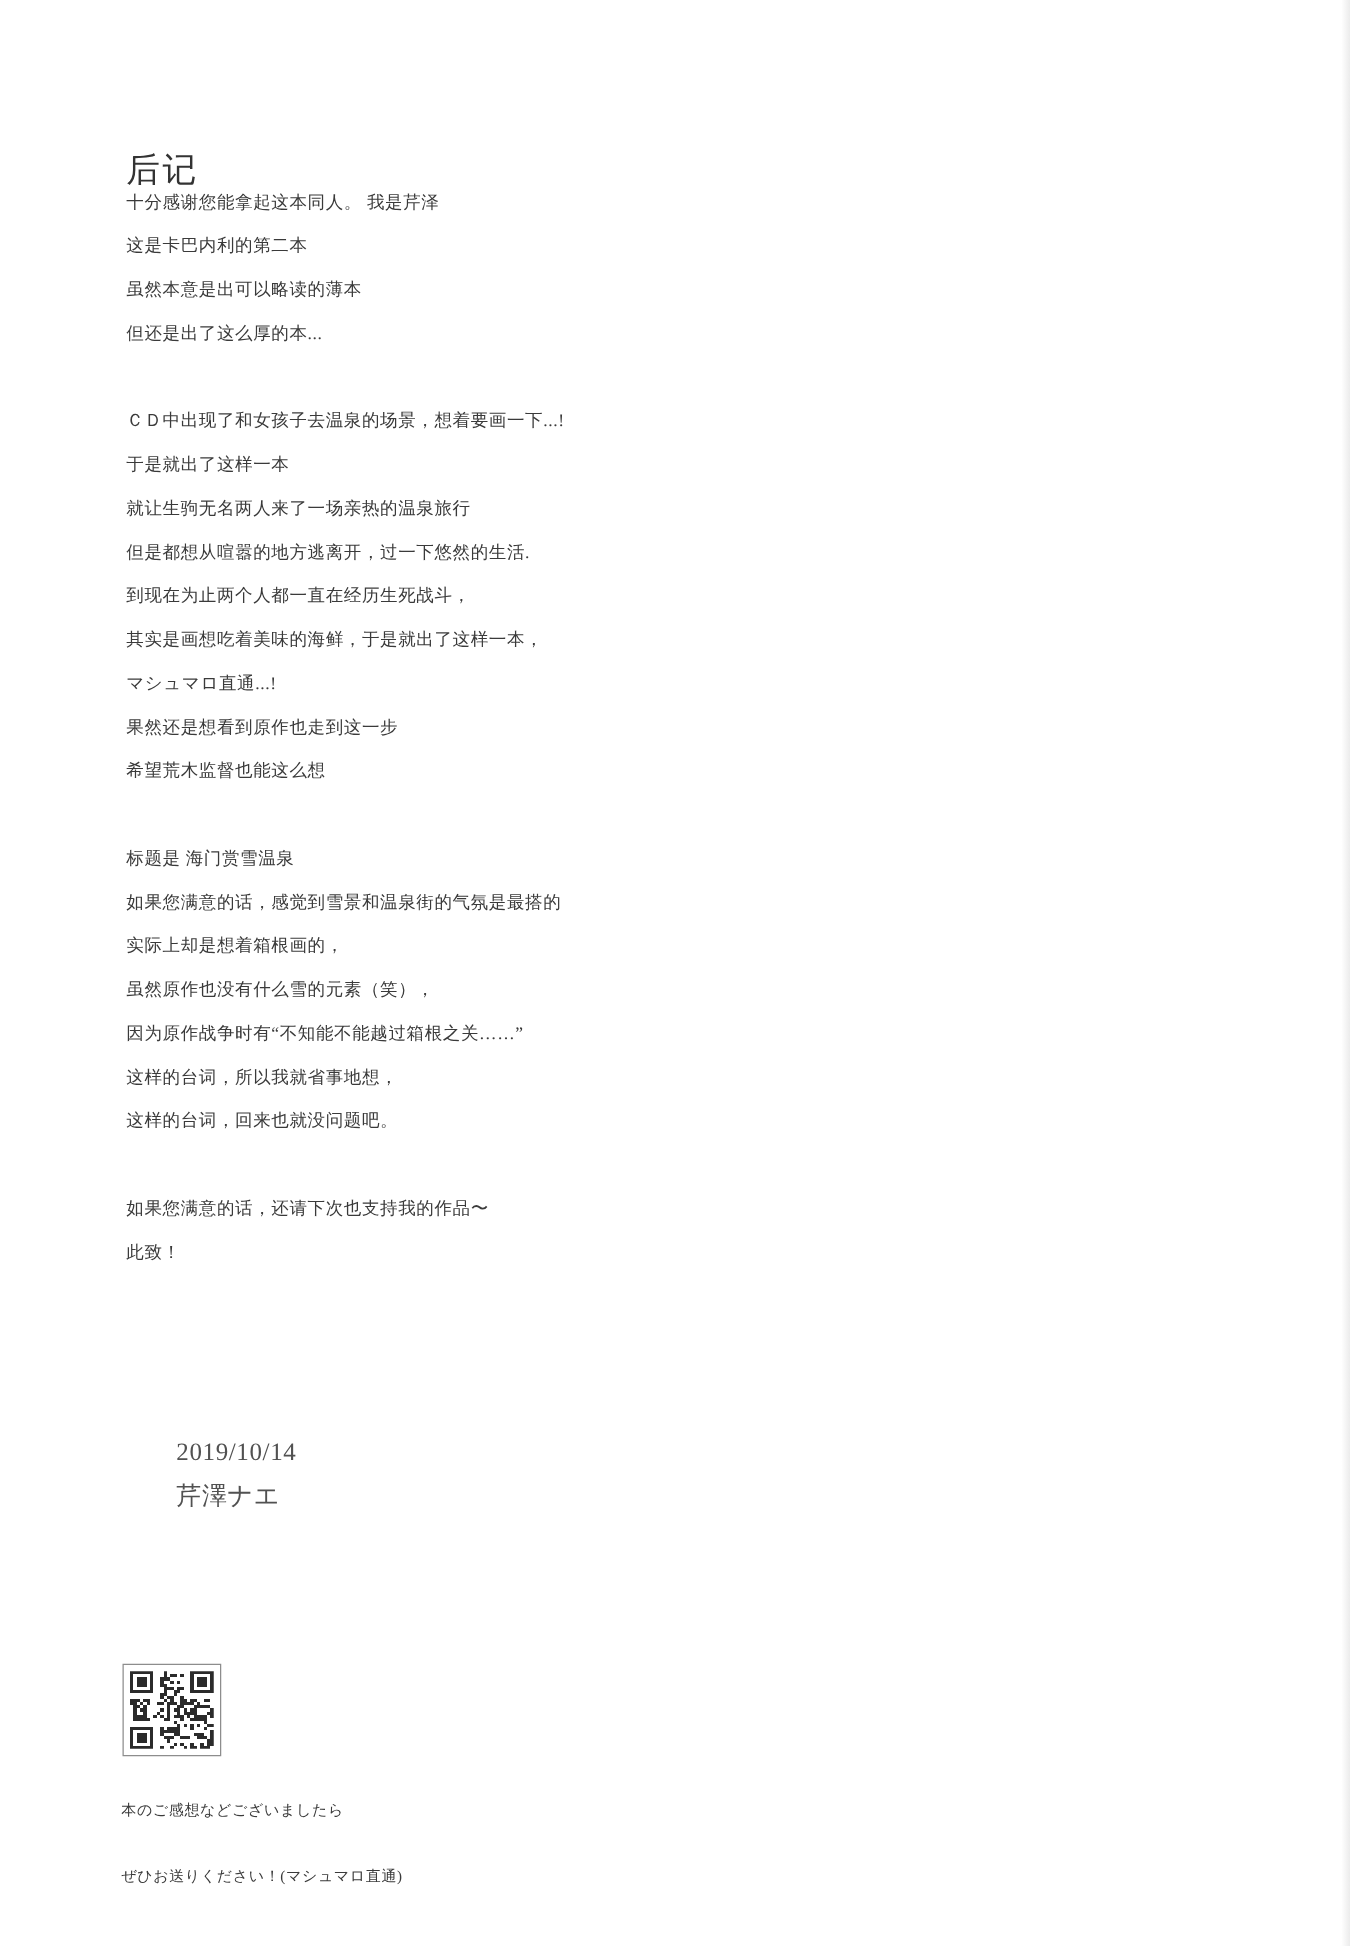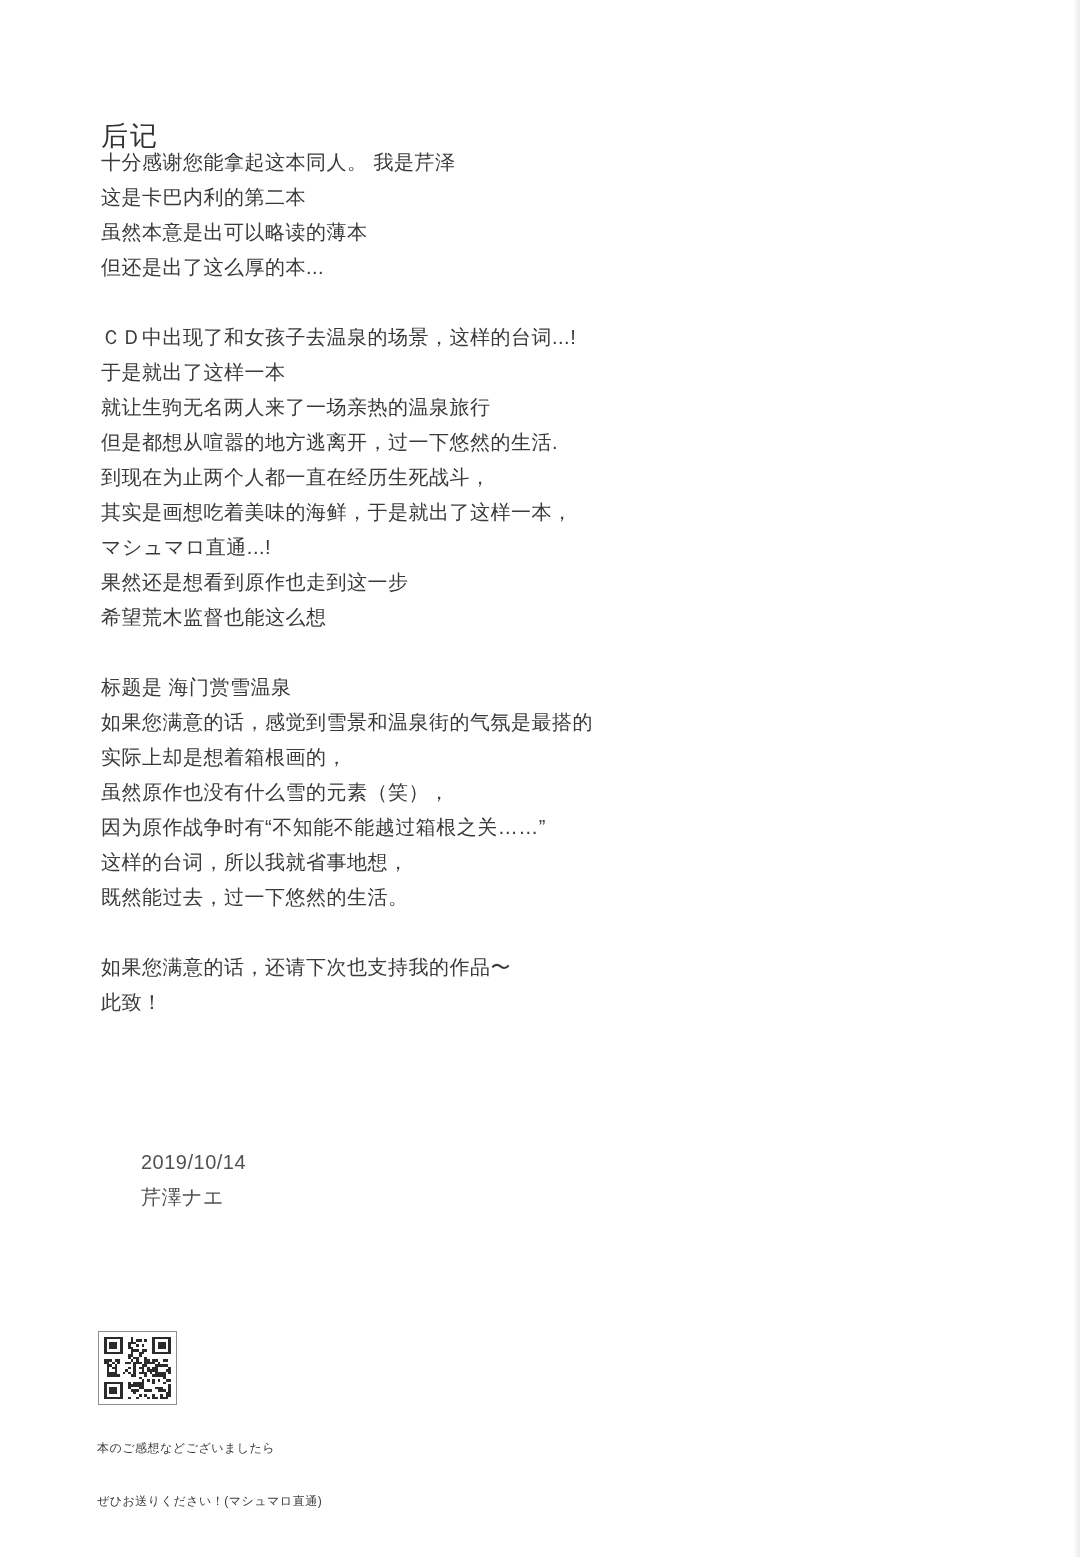--- a/index.html
+++ b/index.html
@@ -1,40 +1,40 @@
 <!DOCTYPE html>
 <html><head>
 <meta charset="utf-8">
 <style>
   html,body{margin:0;padding:0;background:#e8e8e8;}
   .page{
     position:relative;
     width:1080px;height:1557px;
     background:#ffffff;
     overflow:hidden;
-    font-family:Liberation Sans, sans-serif;
+    font-family:Liberation Serif, serif;
     color:#3a3a3a;
   }
   .scan-edge{
     position:absolute;right:0;top:0;width:7px;height:100%;
     background:linear-gradient(to right, rgba(255,255,255,0), rgba(185,185,185,0.28));
     pointer-events:none;
   }
   .title{
     position:absolute;left:101px;top:100px;
     font-size:27px;font-weight:400;letter-spacing:2px;
     color:#333333;white-space:pre;
   }
   .body-text{
     position:absolute;left:101px;top:145px;
   }
   .para{margin:0 0 35px 0;}
   .line{
     height:35px;line-height:35px;
-    font-size:20px;letter-spacing:0.5px;
+    font-size:14px;letter-spacing:0.5px;
     white-space:pre;
   }
   .colophon{
     position:absolute;left:101px;top:1145px;
     color:#515151;
   }
   .colophon .line{font-size:20px;margin-left:40px;}
   .qr-frame{
     position:absolute;left:98px;top:1331px;
     width:79px;height:74px;
@@ -60,39 +60,39 @@
   <div class="body-text">
 
     <div class="para">
       <div class="line">十分感谢您能拿起这本同人。 我是芹泽</div>
       <div class="line">这是卡巴内利的第二本</div>
       <div class="line">虽然本意是出可以略读的薄本</div>
       <div class="line">但还是出了这么厚的本...</div>
     </div>
 
     <div class="para">
-      <div class="line">ＣＤ中出现了和女孩子去温泉的场景，这样的台词...!</div>
+      <div class="line">ＣＤ中出现了和女孩子去温泉的场景，想着要画一下...!</div>
       <div class="line">于是就出了这样一本</div>
       <div class="line">就让生驹无名两人来了一场亲热的温泉旅行</div>
       <div class="line">但是都想从喧嚣的地方逃离开，过一下悠然的生活.</div>
       <div class="line">到现在为止两个人都一直在经历生死战斗，</div>
       <div class="line">其实是画想吃着美味的海鲜，于是就出了这样一本，</div>
       <div class="line">マシュマロ直通...!</div>
       <div class="line">果然还是想看到原作也走到这一步</div>
       <div class="line">希望荒木监督也能这么想</div>
     </div>
 
     <div class="para">
       <div class="line">标题是 海门赏雪温泉</div>
       <div class="line">如果您满意的话，感觉到雪景和温泉街的气氛是最搭的</div>
       <div class="line">实际上却是想着箱根画的，</div>
       <div class="line">虽然原作也没有什么雪的元素（笑），</div>
       <div class="line">因为原作战争时有“不知能不能越过箱根之关……”</div>
       <div class="line">这样的台词，所以我就省事地想，</div>
-      <div class="line">既然能过去，过一下悠然的生活。</div>
+      <div class="line">这样的台词，回来也就没问题吧。</div>
     </div>
 
     <div class="para">
       <div class="line">如果您满意的话，还请下次也支持我的作品〜</div>
       <div class="line">此致！</div>
     </div>
 
   </div>
 
   <div class="colophon">

